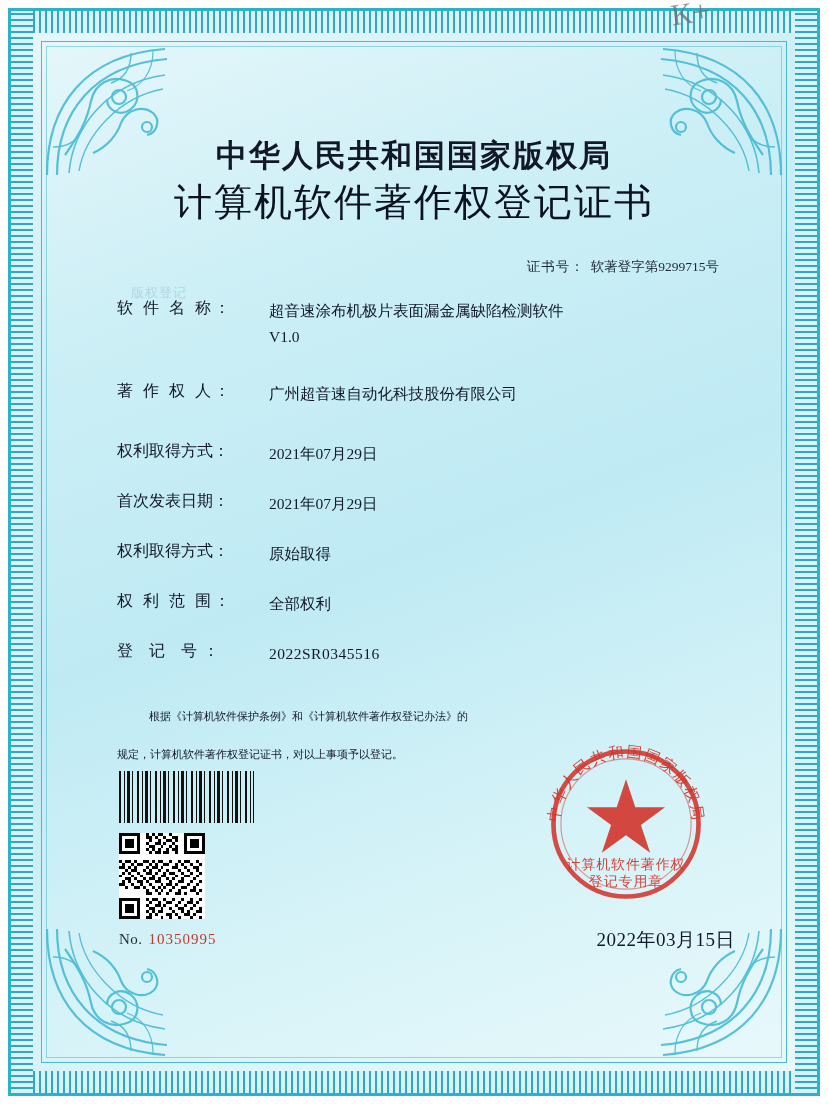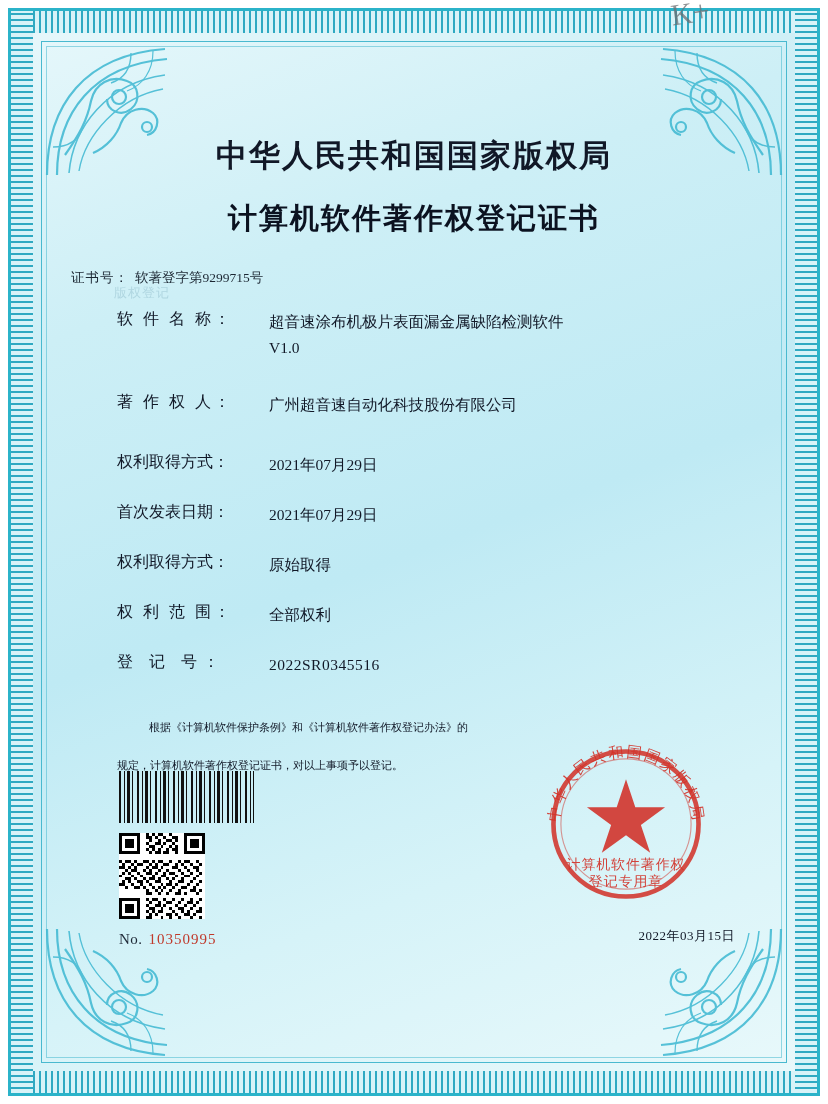--- a/index.html
+++ b/index.html
@@ -127,20 +127,21 @@
     position: absolute;
     left: 103px;
     top: 250px;
     width: 90px;
     height: 90px;
     border-radius: 4px;
     color: rgba(120,170,185,0.35);
     font-size: 13px;
     line-height: 16px;
     letter-spacing: 1px;
+    text-align: center;
     padding-top: 24px;
     box-sizing: border-box;
     font-family: "Liberation Serif", serif;
   }
 
   
   .content {
     position: absolute;
     left: 60px;
     top: 52px;
@@ -152,29 +153,28 @@
     font-family: "Liberation Serif", serif;
     font-weight: bold;
     font-size: 31px;
     letter-spacing: 2px;
     color: #111827;
     margin-top: 72px;
   }
   .title-2 {
     text-align: center;
     font-family: "Liberation Serif", serif;
-    font-weight: bold;
-    font-size: 29px;
+    font-weight: normal;
+    font-size: 38px;
     letter-spacing: 2px;
     color: #0b1220;
-    margin-top: 22px;
   }
   .cert-no-line {
     margin-top: 30px;
-    text-align: left;
+    text-align: right;
     padding-right: 38px;
     font-size: 13.5px;
     color: #1c2733;
     font-family: "Liberation Serif", serif;
   }
   .cert-no-line .label { letter-spacing: 1px; }
   .cert-no-line .value { margin-left: 6px; }
 
   .fields {
     margin-top: 22px;
@@ -251,21 +251,21 @@
     color: #1f2937;
     letter-spacing: 0.5px;
   }
   .serial .num { color: #c0392b; margin-left: 6px; letter-spacing: 1px; }
 
   .issue-date {
     position: absolute;
     right: 82px;
     top: 916px;
     font-family: "Liberation Serif", serif;
-    font-size: 13px;
+    font-size: 19px;
     color: #111827;
     letter-spacing: 0.5px;
   }
 
   
   .seal {
     position: absolute;
     right: 98px;
     top: 720px;
     width: 186px;

